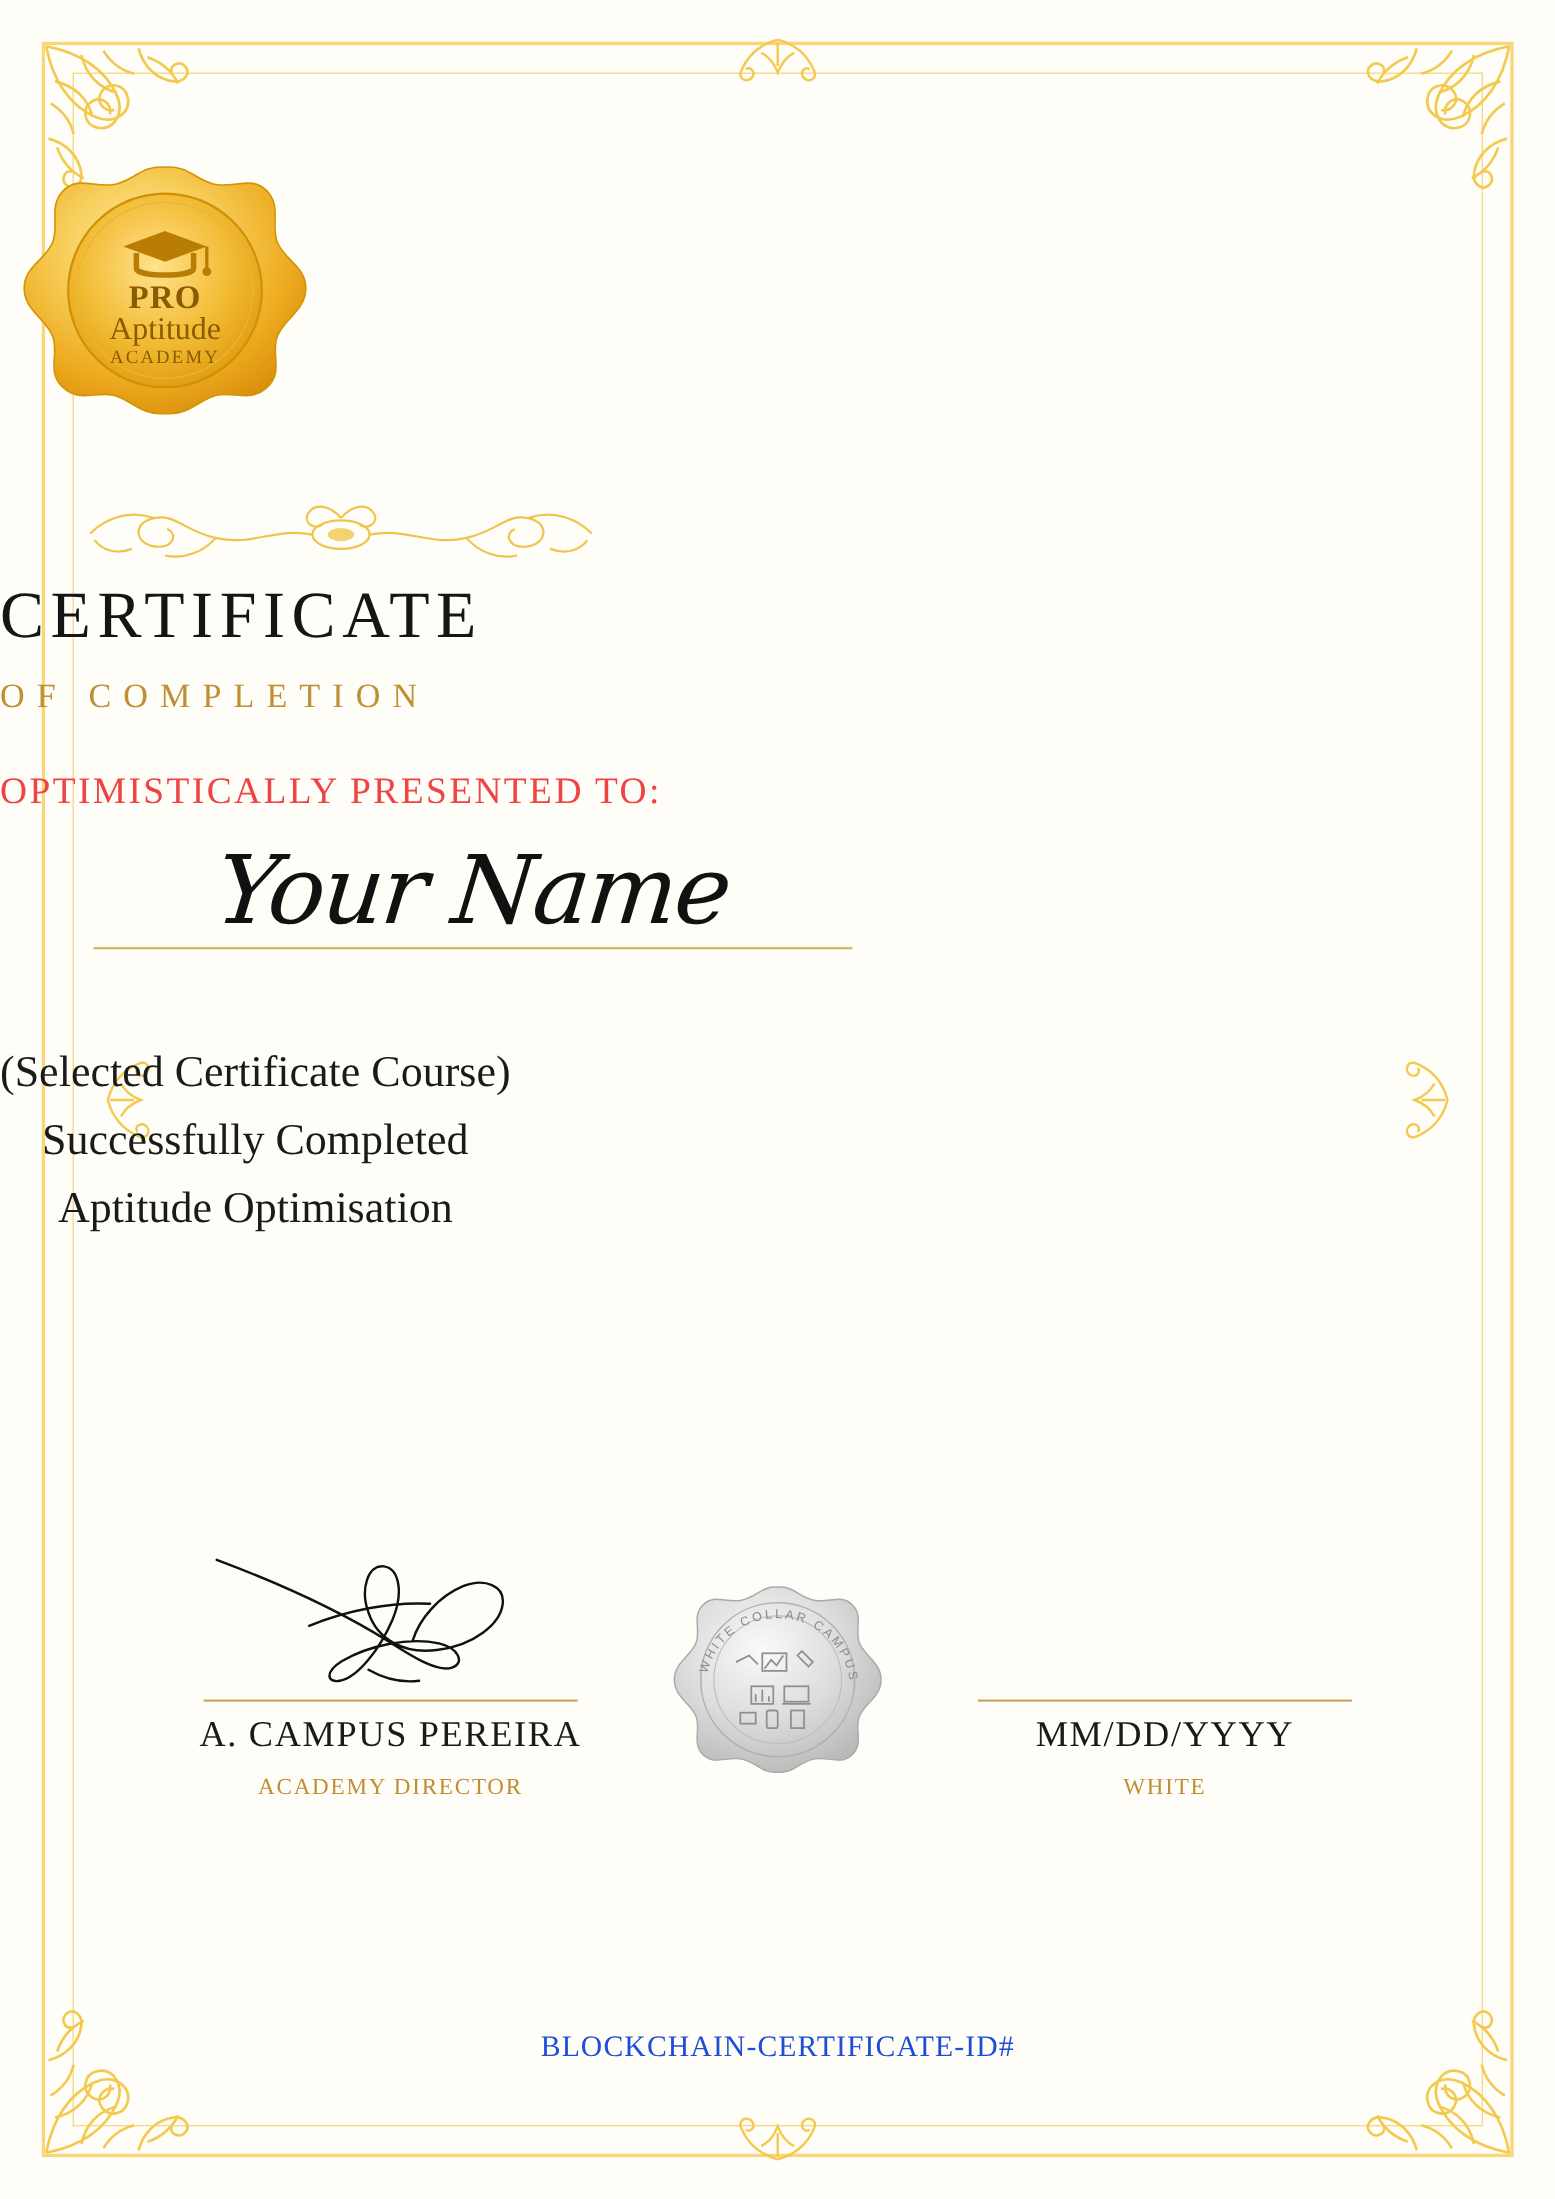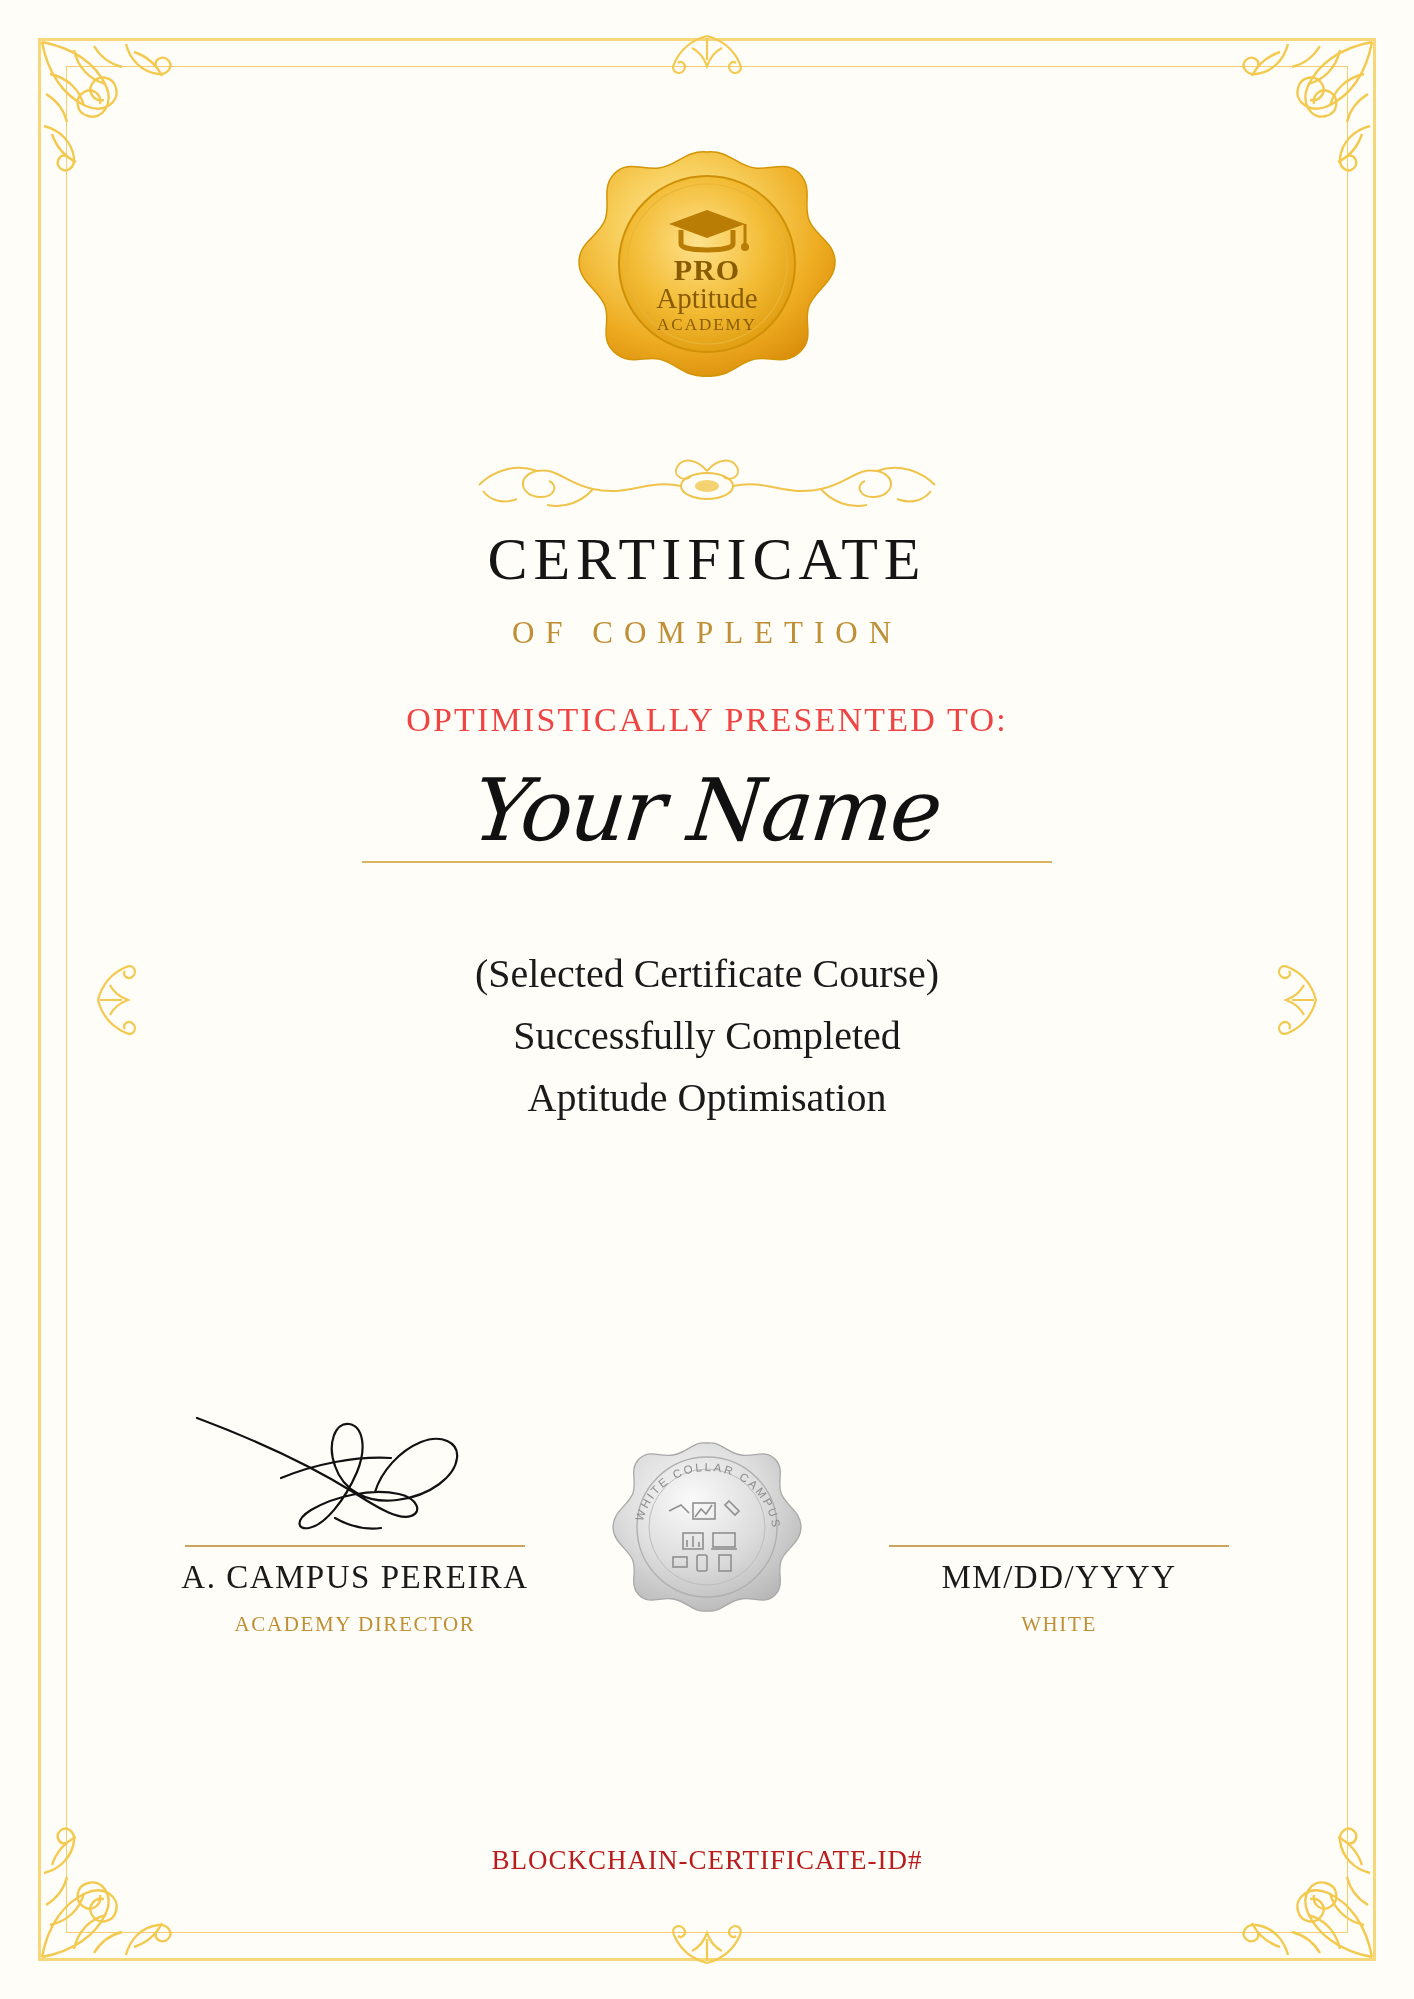--- a/index.html
+++ b/index.html
@@ -62,21 +62,21 @@
   .edge-bottom { left: 50%; bottom: 30px; transform: translateX(-50%) scaleY(-1); }
   .edge-left   { left: 30px;  top: 50%; transform: translateY(-50%) rotate(-90deg); }
   .edge-right  { right: 30px; top: 50%; transform: translateY(-50%) rotate(90deg); }
 
   
   .content {
     position: absolute;
     left: 0; right: 0; top: 0; bottom: 0;
     display: flex;
     flex-direction: column;
-    align-items: center;
+    align-items: flex-start;
   }
 
   
   .seal-wrap {
     margin-top: 140px;
     width: 300px;
     height: 285px;
   }
   .seal-wrap svg { width: 100%; height: 100%; display: block; }
 
@@ -197,21 +197,21 @@
   .silver-seal svg { width: 100%; height: 100%; display: block; }
 
   .blockchain-id {
     position: absolute;
     left: 0; right: 0;
     top: 1845px;
     text-align: center;
     font-family: "Liberation Serif", serif;
     font-size: 27px;
     letter-spacing: 1px;
-    color: #b91c1c;
+    color: #1d4ed8;
   }
 </style>
 </head>
 <body>
 
 <div class="certificate">
 
   <div class="border-outer"></div>
   <div class="border-inner"></div>
 

